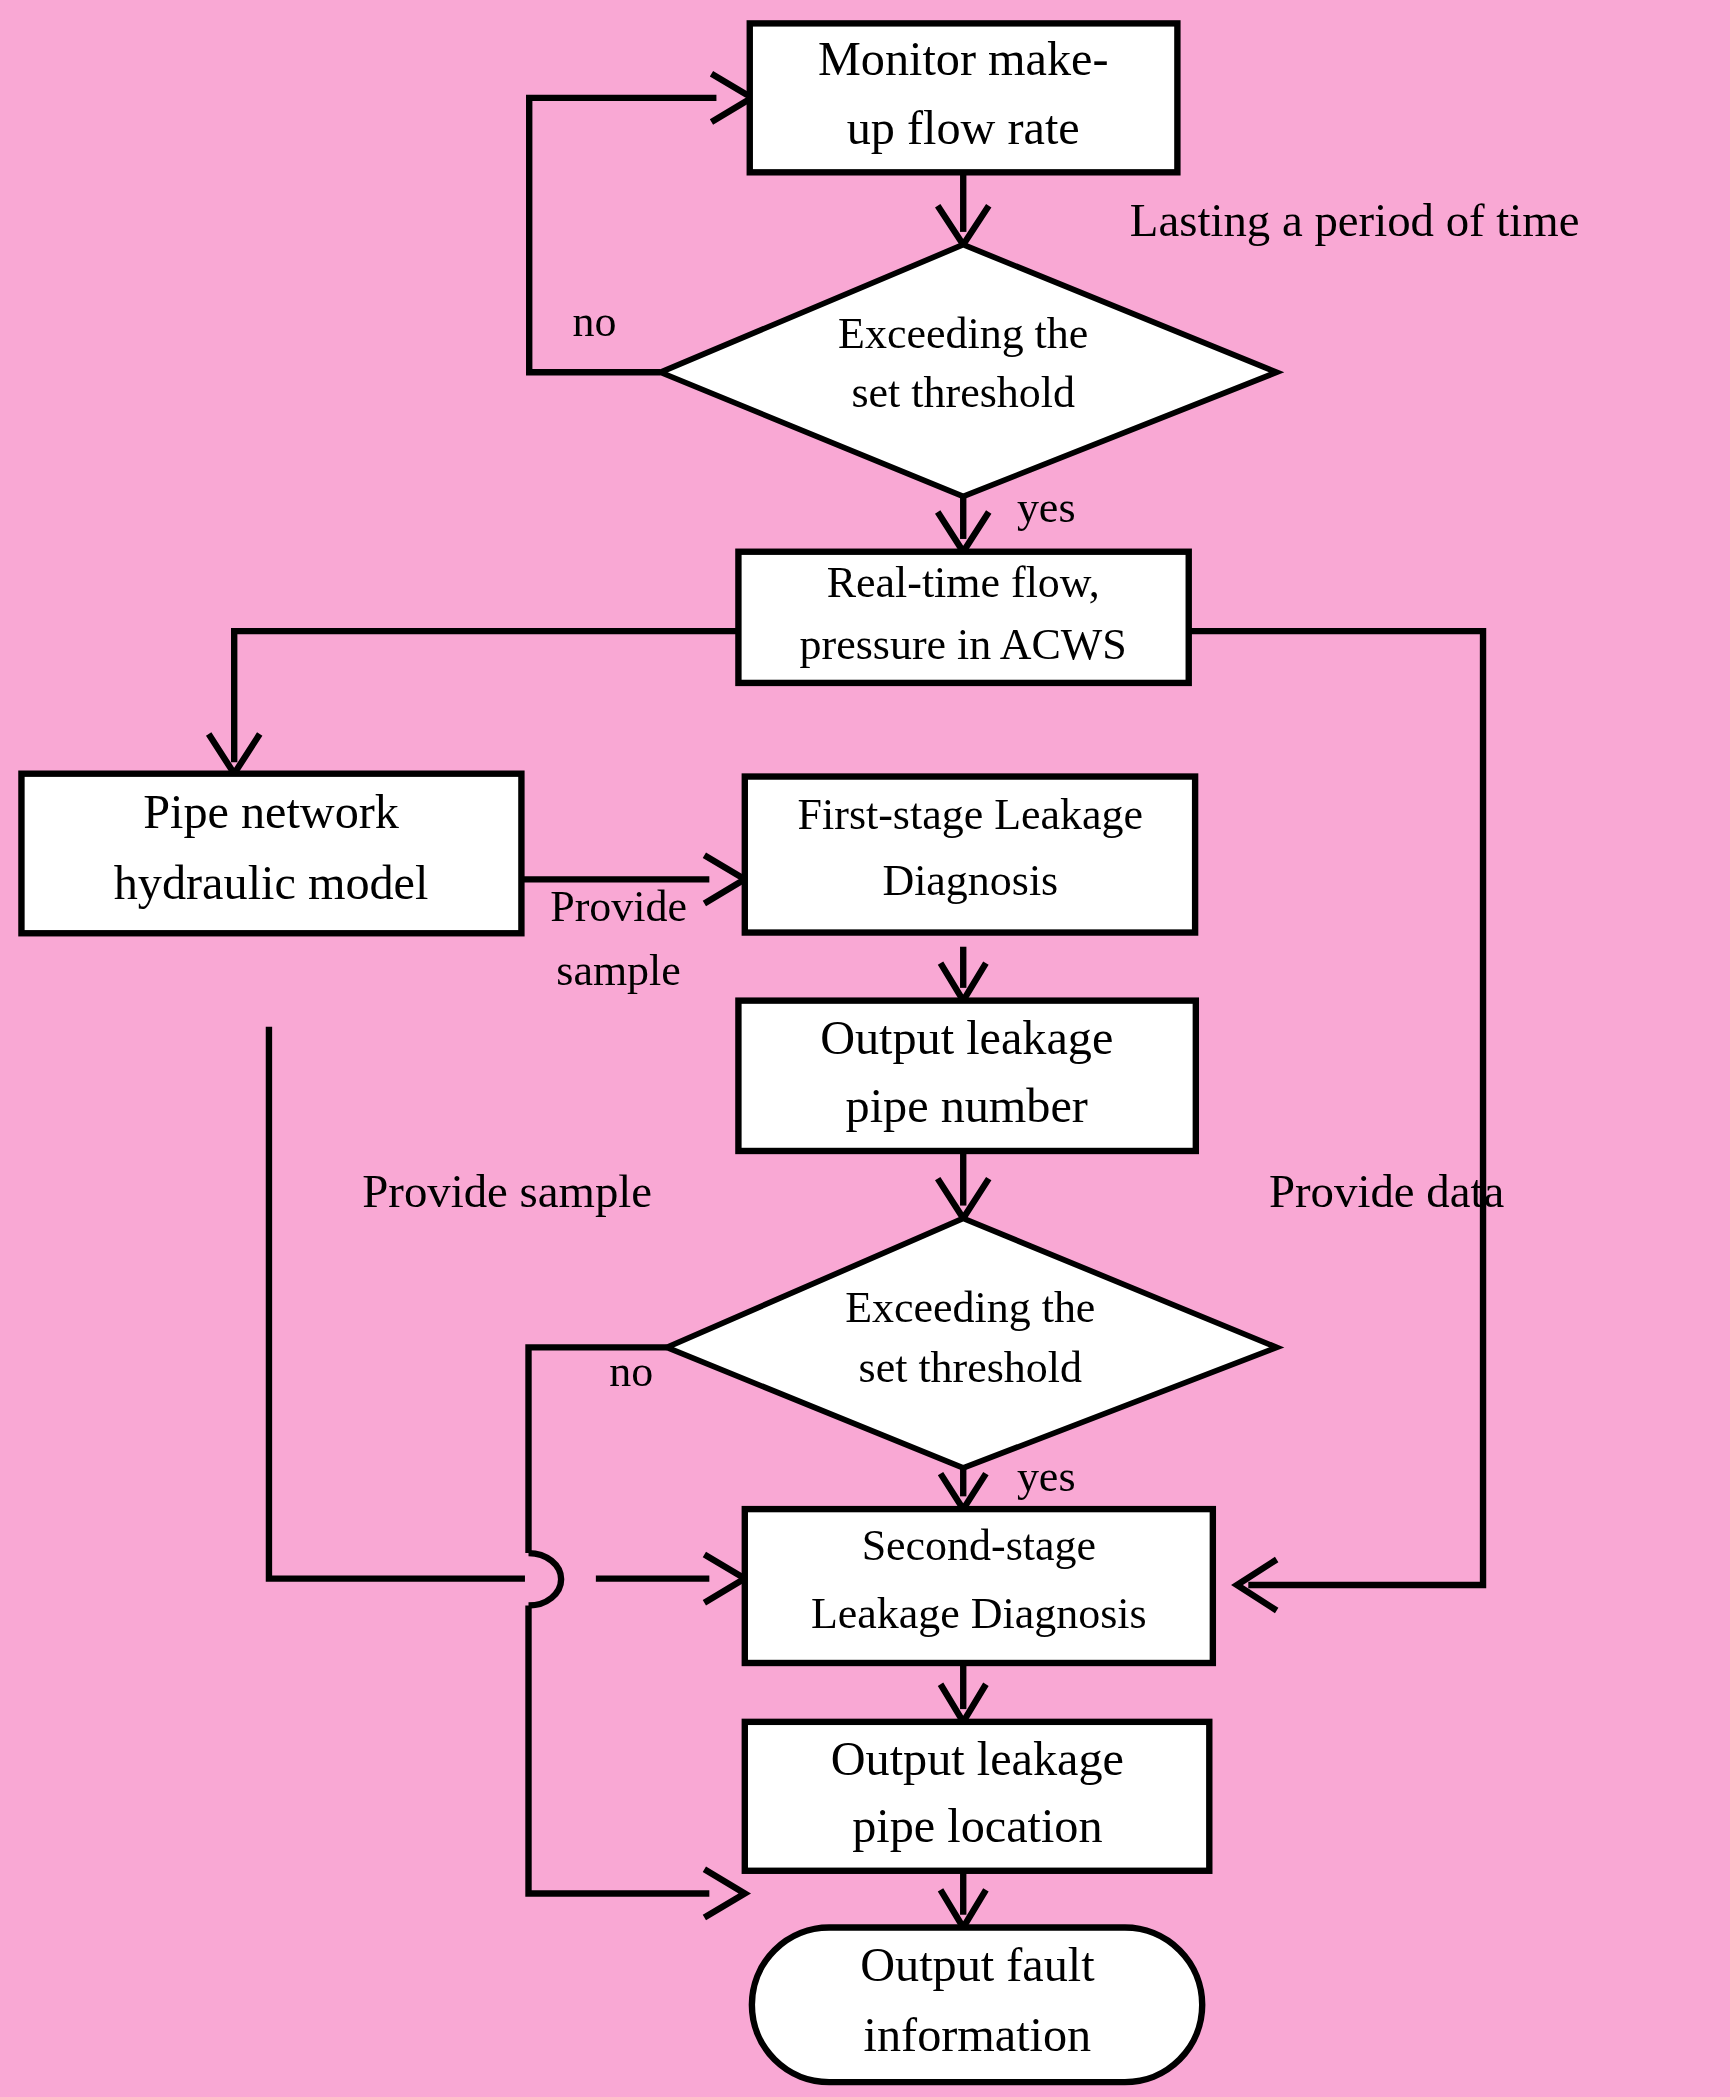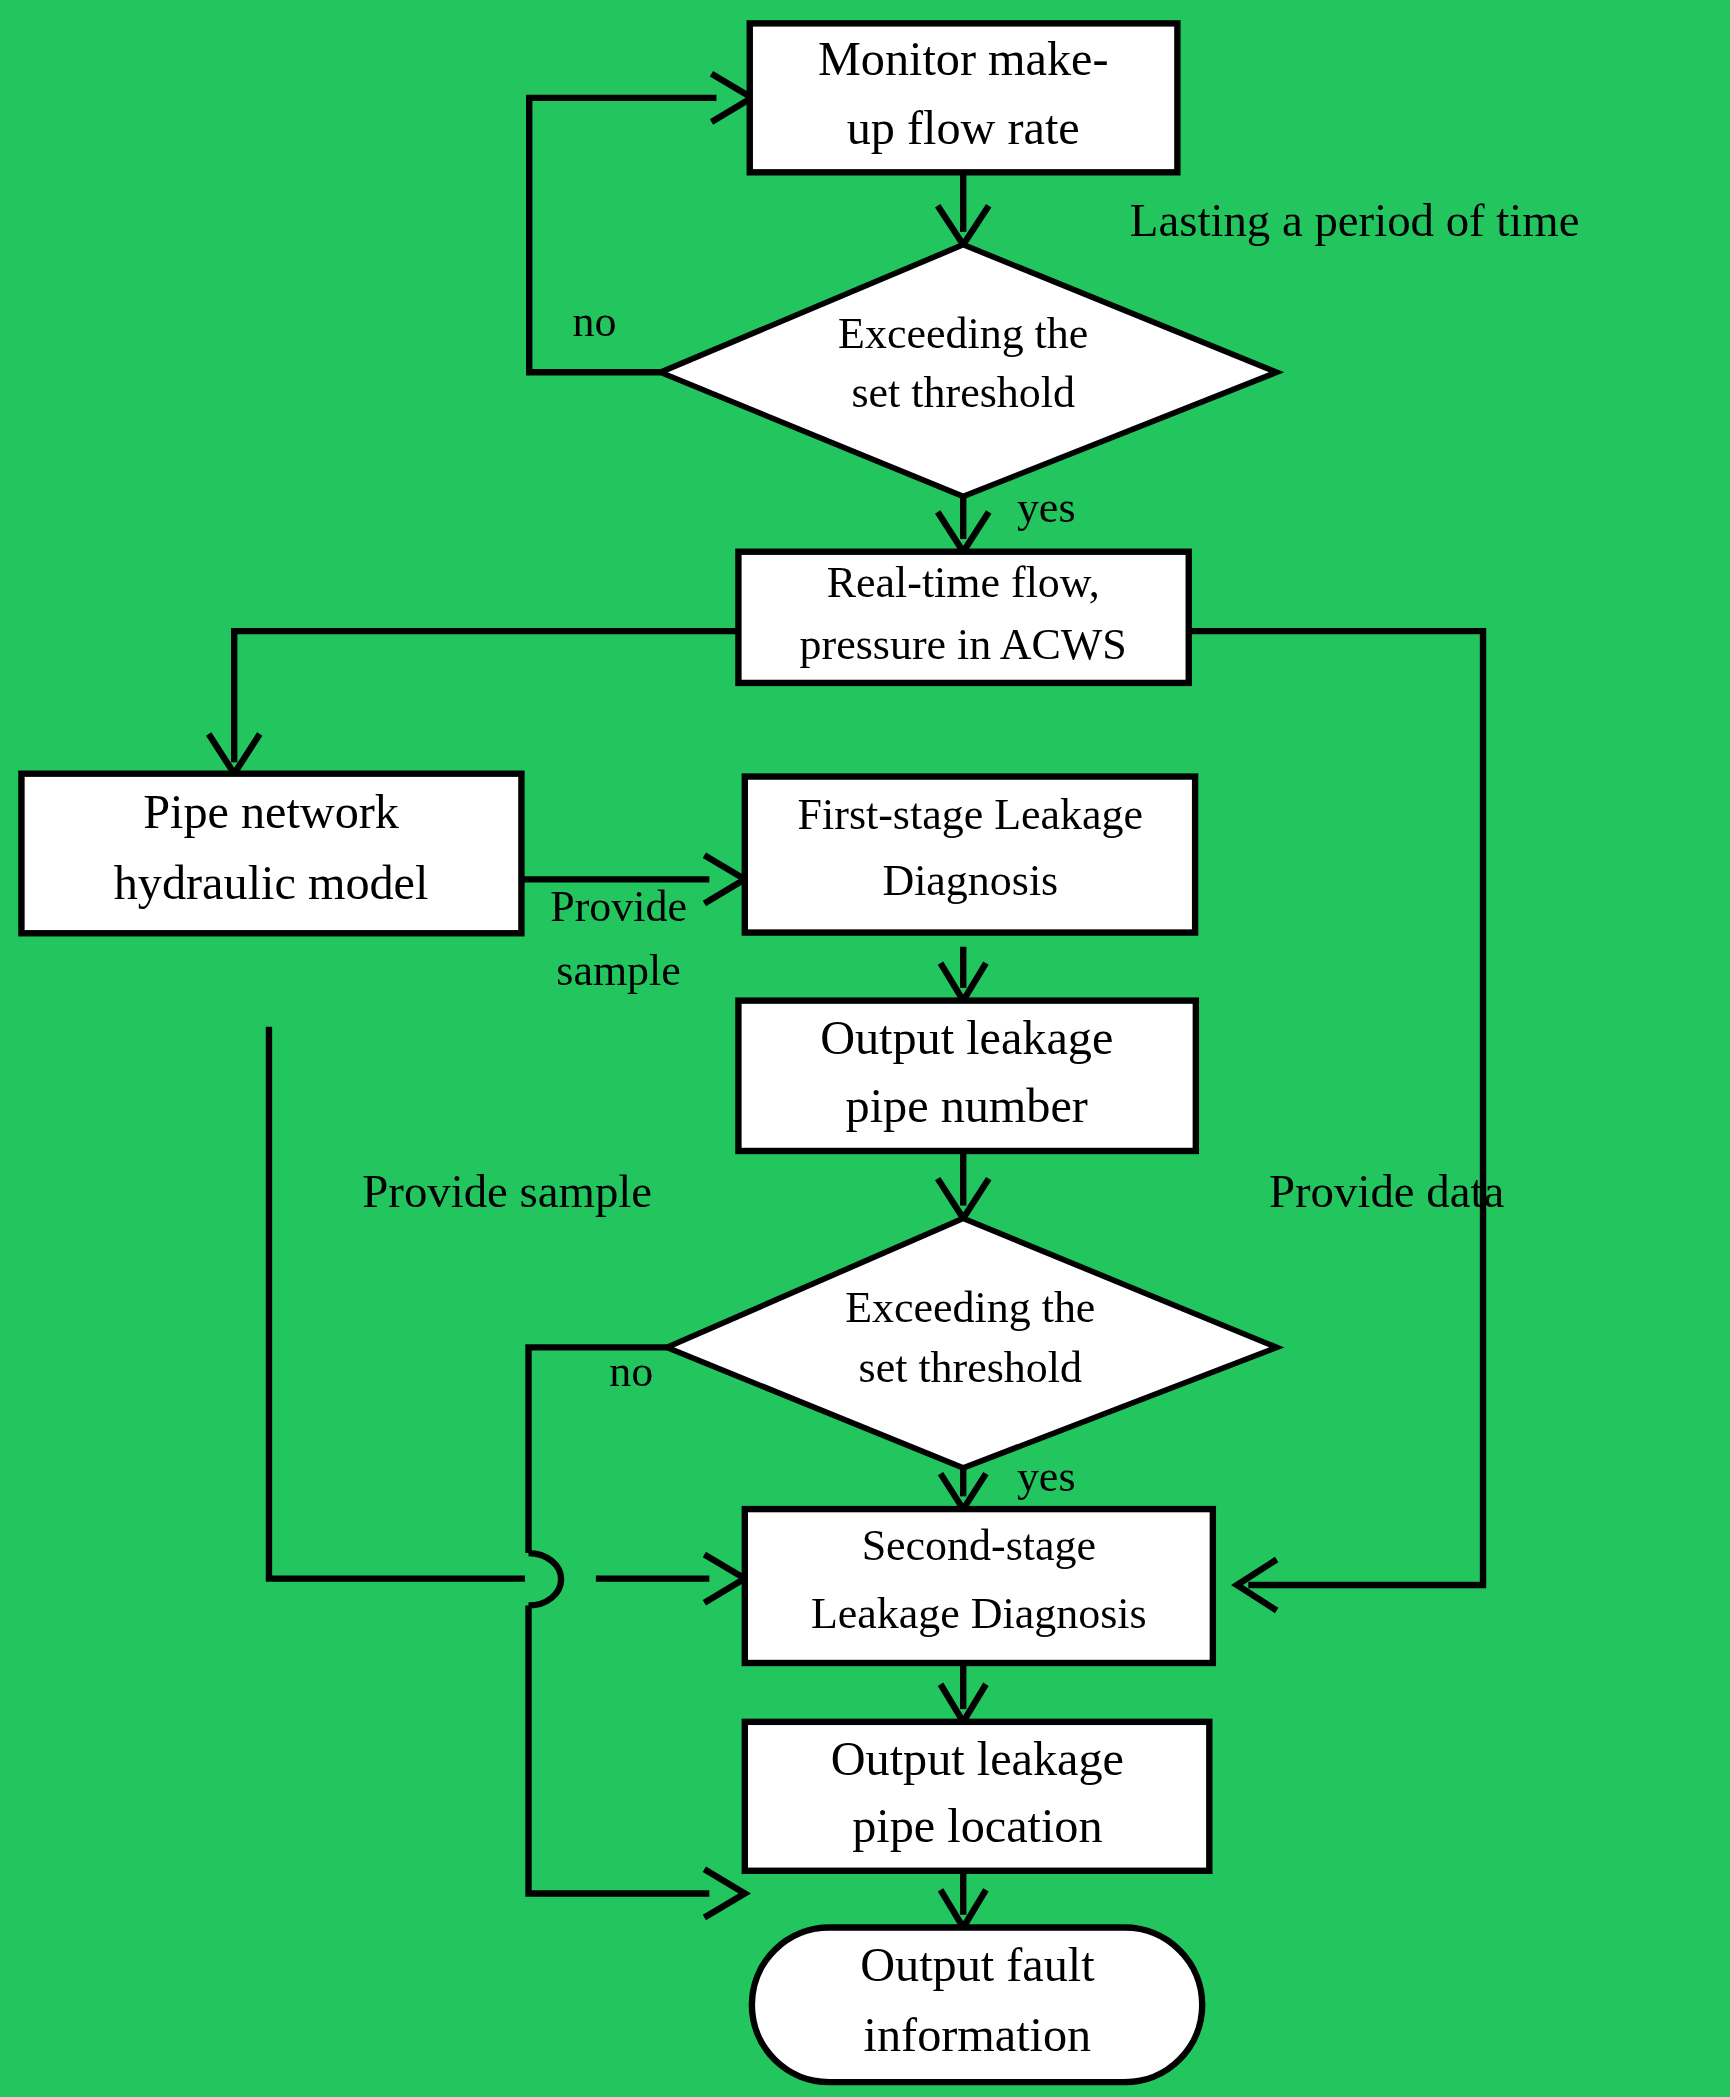--- a/index.html
+++ b/index.html
@@ -7,21 +7,21 @@
     padding: 0;
     background: #ffffff;
   }
   body {
     font-family: "Liberation Serif", "DejaVu Serif", serif;
   }
   #flowchart-root {
     position: relative;
     width: 1730px;
     height: 2097px;
-    background: #22c55e;
+    background: #f9a8d4;
     overflow: hidden;
   }
   svg.chart-canvas {
     position: absolute;
     top: 0;
     left: 0;
     width: 1730px;
     height: 2097px;
   }
   .node-shape {

